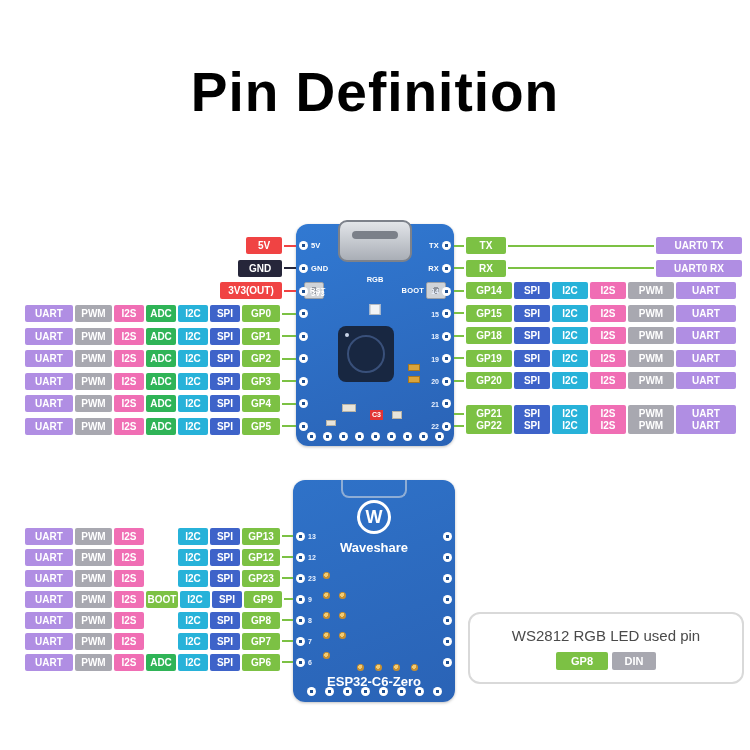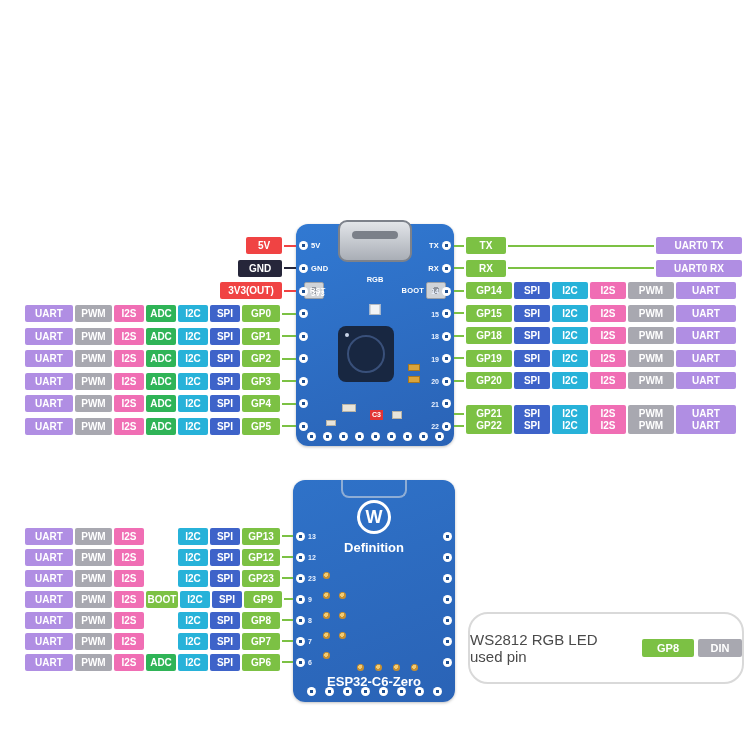--- a/index.html
+++ b/index.html
@@ -48,31 +48,32 @@
                border:2px solid #9fb8d8;border-top:none;border-radius:0 0 8px 8px;opacity:.85;box-sizing:border-box;}
   .logo{position:absolute;left:50%;transform:translateX(-50%);top:20px;width:34px;height:34px;
         border:3px solid #fff;border-radius:50%;color:#fff;display:flex;align-items:center;
         justify-content:center;font-weight:900;font-size:18px;box-sizing:border-box;}
   .brand{position:absolute;left:50%;transform:translateX(-50%);top:60px;color:#fff;font-weight:bold;font-size:13px;}
   .model{position:absolute;left:50%;transform:translateX(-50%);top:194px;color:#fff;font-weight:bold;
          font-size:13px;white-space:nowrap;}
 
   
   .note{position:absolute;left:468px;top:612px;width:276px;height:72px;border:2px solid #d9d9d9;
-        border-radius:20px;background:#fff;display:flex;flex-direction:row;align-items:center;
+        border-radius:12px;background:#fff;display:flex;flex-direction:column;align-items:center;
         justify-content:center;gap:8px;box-sizing:border-box;}
   .note-text{color:#4a4a4a;font-size:15px;}
   .note-badges{display:flex;gap:4px;}
   .note-badges .badge{width:52px;height:18px;font-size:11px;}
 </style>
 </head>
 <body>
 
 <div id="stage">
 
+  <h1 class="title">Pin Definition</h1>
 
   <div class="board board-top">
     <div class="usb">
       <div class="usb-slot"></div>
     </div>
     <div class="tact" style="left:8px;top:58px"></div>
     <div class="tact" style="right:8px;top:58px"></div>
     <span class="sk" style="left:14px;top:66px">RST</span>
     <span class="skc" style="top:55px">RGB</span>
     <span class="sk" style="right:30px;top:66px">BOOT</span>
@@ -123,21 +124,21 @@
       <div class="pnum" style="right: 15px; top: 112px;">18</div>
       <div class="pnum" style="right: 15px; top: 134.5px;">19</div>
       <div class="pnum" style="right: 15px; top: 157px;">20</div>
       <div class="pnum" style="right: 15px; top: 179.5px;">21</div>
       <div class="pnum" style="right: 15px; top: 202px;">22</div>
     </div>
 
   <div class="board board-bottom">
     <div class="usb-outline"></div>
     <div class="logo">W</div>
-    <div class="brand">Definition</div>
+    <div class="brand">Waveshare</div>
     <div class="model">ESP32-C6-Zero</div>
   <div class="pad" style="left: 3px; top: 51.5px;"></div>
       <div class="pad" style="right: 3px; top: 51.5px;"></div>
       <div class="pad" style="left: 3px; top: 72.5px;"></div>
       <div class="pad" style="right: 3px; top: 72.5px;"></div>
       <div class="pad" style="left: 3px; top: 93.5px;"></div>
       <div class="pad" style="right: 3px; top: 93.5px;"></div>
       <div class="pad" style="left: 3px; top: 114.5px;"></div>
       <div class="pad" style="right: 3px; top: 114.5px;"></div>
       <div class="pad" style="left: 3px; top: 135.5px;"></div>

